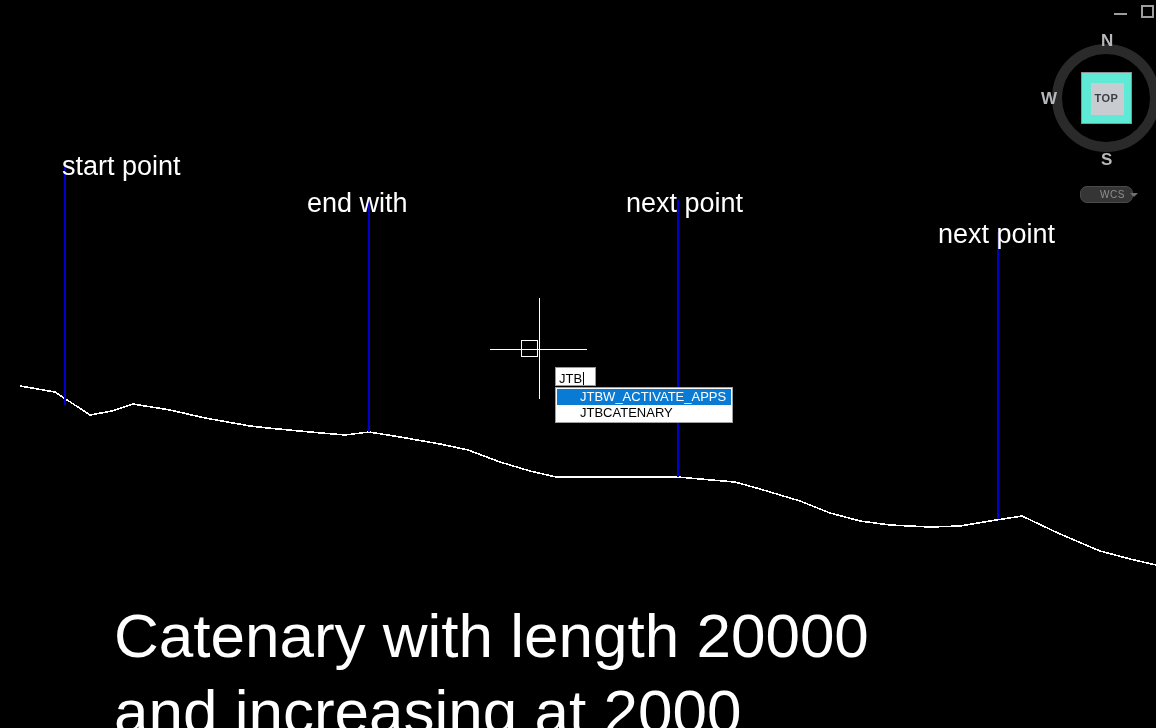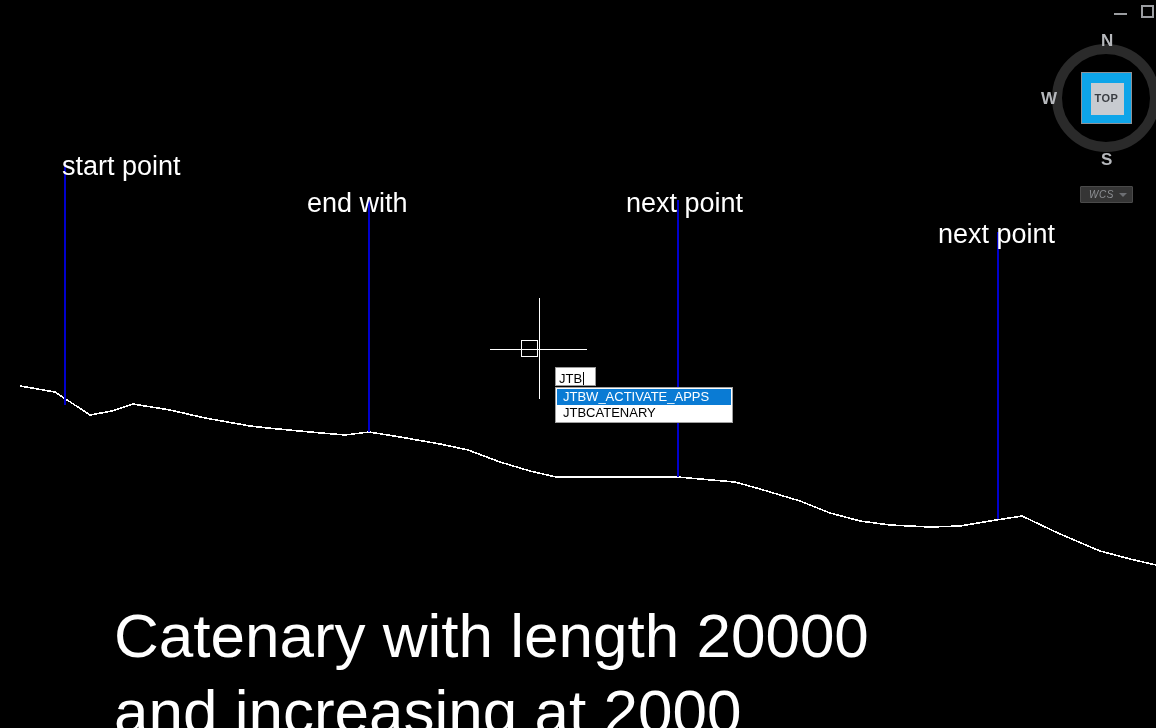--- a/index.html
+++ b/index.html
@@ -105,21 +105,21 @@
     background: #ffffff;
     border: 1px solid #a0a0a0;
     box-sizing: border-box;
     padding: 1px;
   }
   .ac-item {
     font-family: "Liberation Sans", sans-serif;
     font-size: 13px;
     line-height: 16px;
     height: 16px;
-    padding-left: 6px;
+    padding-left: 23px;
     color: #000000;
     white-space: nowrap;
   }
   .ac-item.selected {
     background: #0a7bd4;
     color: #ffffff;
   }
 
   
   #viewcube {
@@ -132,21 +132,21 @@
     left: 0px; top: 12px;
     width: 108px; height: 108px;
     border-radius: 50%;
     border: 10px solid #2a2a2a;
     box-sizing: border-box;
   }
   #vc-face {
     position: absolute;
     left: 29px; top: 40px;
     width: 51px; height: 52px;
-    background: #0ea5e9;
+    background: #5eead4;
     border: 1px solid #8e9196;
     box-sizing: border-box;
   }
   #vc-face-inner {
     position: absolute;
     left: 9px; top: 10px;
     width: 33px; height: 32px;
     background: #c8cbd0;
   }
   #vc-face-label {
@@ -173,26 +173,25 @@
   #vc-n { left: 49px; top: 0px; }
   #vc-s { left: 49px; top: 119px; }
   #vc-w { left: -11px; top: 58px; }
 
   #wcs-widget {
     position: absolute;
     left: 1080px; top: 186px;
     width: 53px; height: 17px;
     background: #353535;
     border: 1px solid #4a4a4a;
-    border-radius: 1px;
+    border-radius: 7px;
     box-sizing: border-box;
     display: flex;
     align-items: center;
-    padding-left: 8px;
-    font-style: italic;
+    padding-left: 19px;
   }
   #wcs-widget .wcs-text {
     color: #8d8f93;
     font-family: "Liberation Sans", sans-serif;
     font-size: 10px;
     line-height: 1;
     letter-spacing: 0.5px;
   }
   #wcs-widget .wcs-arrow {
     margin-left: 5px;

